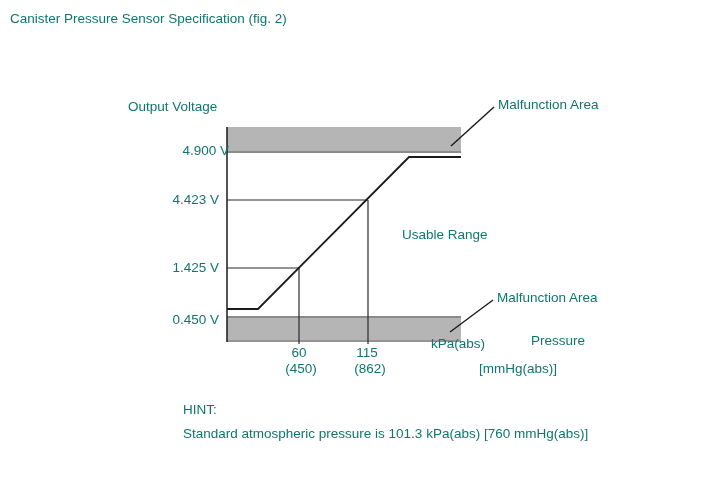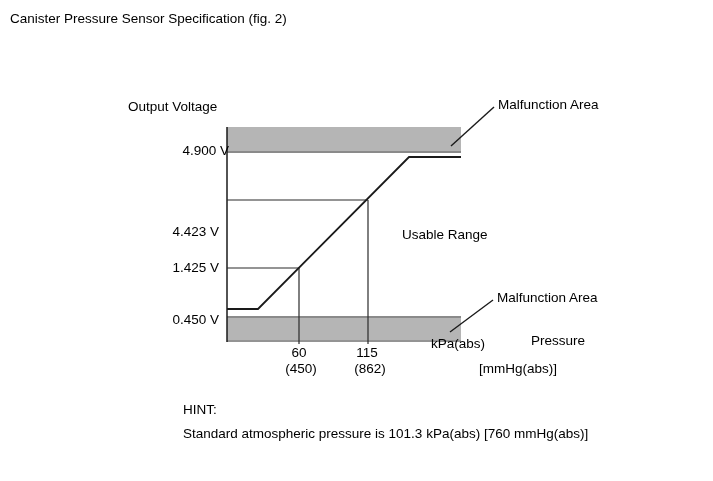--- a/index.html
+++ b/index.html
@@ -10,21 +10,21 @@
     color: #1c1c1c;
     position: relative;
     overflow: hidden;
   }
   .canvas { position: absolute; inset: 0; width: 713px; height: 481px; }
   .lbl {
     position: absolute;
     font-size: 13.5px;
     line-height: 16px;
     white-space: nowrap;
-    color: #000000;
+    color: #0f766e;
   }
   .ylab { width: 92px; text-align: right; }
   .xcenter { transform: translateX(-50%); }
   svg.plot { position: absolute; left: 0; top: 0; width: 713px; height: 481px; }
   .blackline { stroke: #1a1a1a; }
   .refline { stroke: #2a2a2a; }
   .bandedge { stroke: #8a8a8a; }
 </style>
 </head>
 <body>
@@ -51,21 +51,21 @@
 
     <line x1="451" y1="146" x2="494" y2="107" class="blackline" stroke-width="1.4"></line>
     <line x1="450" y1="332" x2="493" y2="300" class="blackline" stroke-width="1.4"></line>
   </svg>
 
   <div class="lbl" style="left:10px; top:11px;">Canister Pressure Sensor Specification (fig. 2)</div>
 
   <div class="lbl" style="left:128px; top:99px;">Output Voltage</div>
 
   <div class="lbl ylab" style="left:137px; top:143px;">4.900 V</div>
-  <div class="lbl ylab" style="left:127px; top:192px;margin-top:32px;">4.423 V</div>
+  <div class="lbl ylab" style="left:127px; top:192px;">4.423 V</div>
   <div class="lbl ylab" style="left:127px; top:260px;">1.425 V</div>
   <div class="lbl ylab" style="left:127px; top:312px;">0.450 V</div>
 
   <div class="lbl xcenter" style="left:299px; top:345px;">60</div>
   <div class="lbl xcenter" style="left:301px; top:361px;">(450)</div>
   <div class="lbl xcenter" style="left:367px; top:345px;">115</div>
   <div class="lbl xcenter" style="left:370px; top:361px;">(862)</div>
 
   <div class="lbl" style="left:431px; top:336px;">kPa(abs)</div>
   <div class="lbl" style="left:431px; top:361px;margin-left:48px;">[mmHg(abs)]</div>

